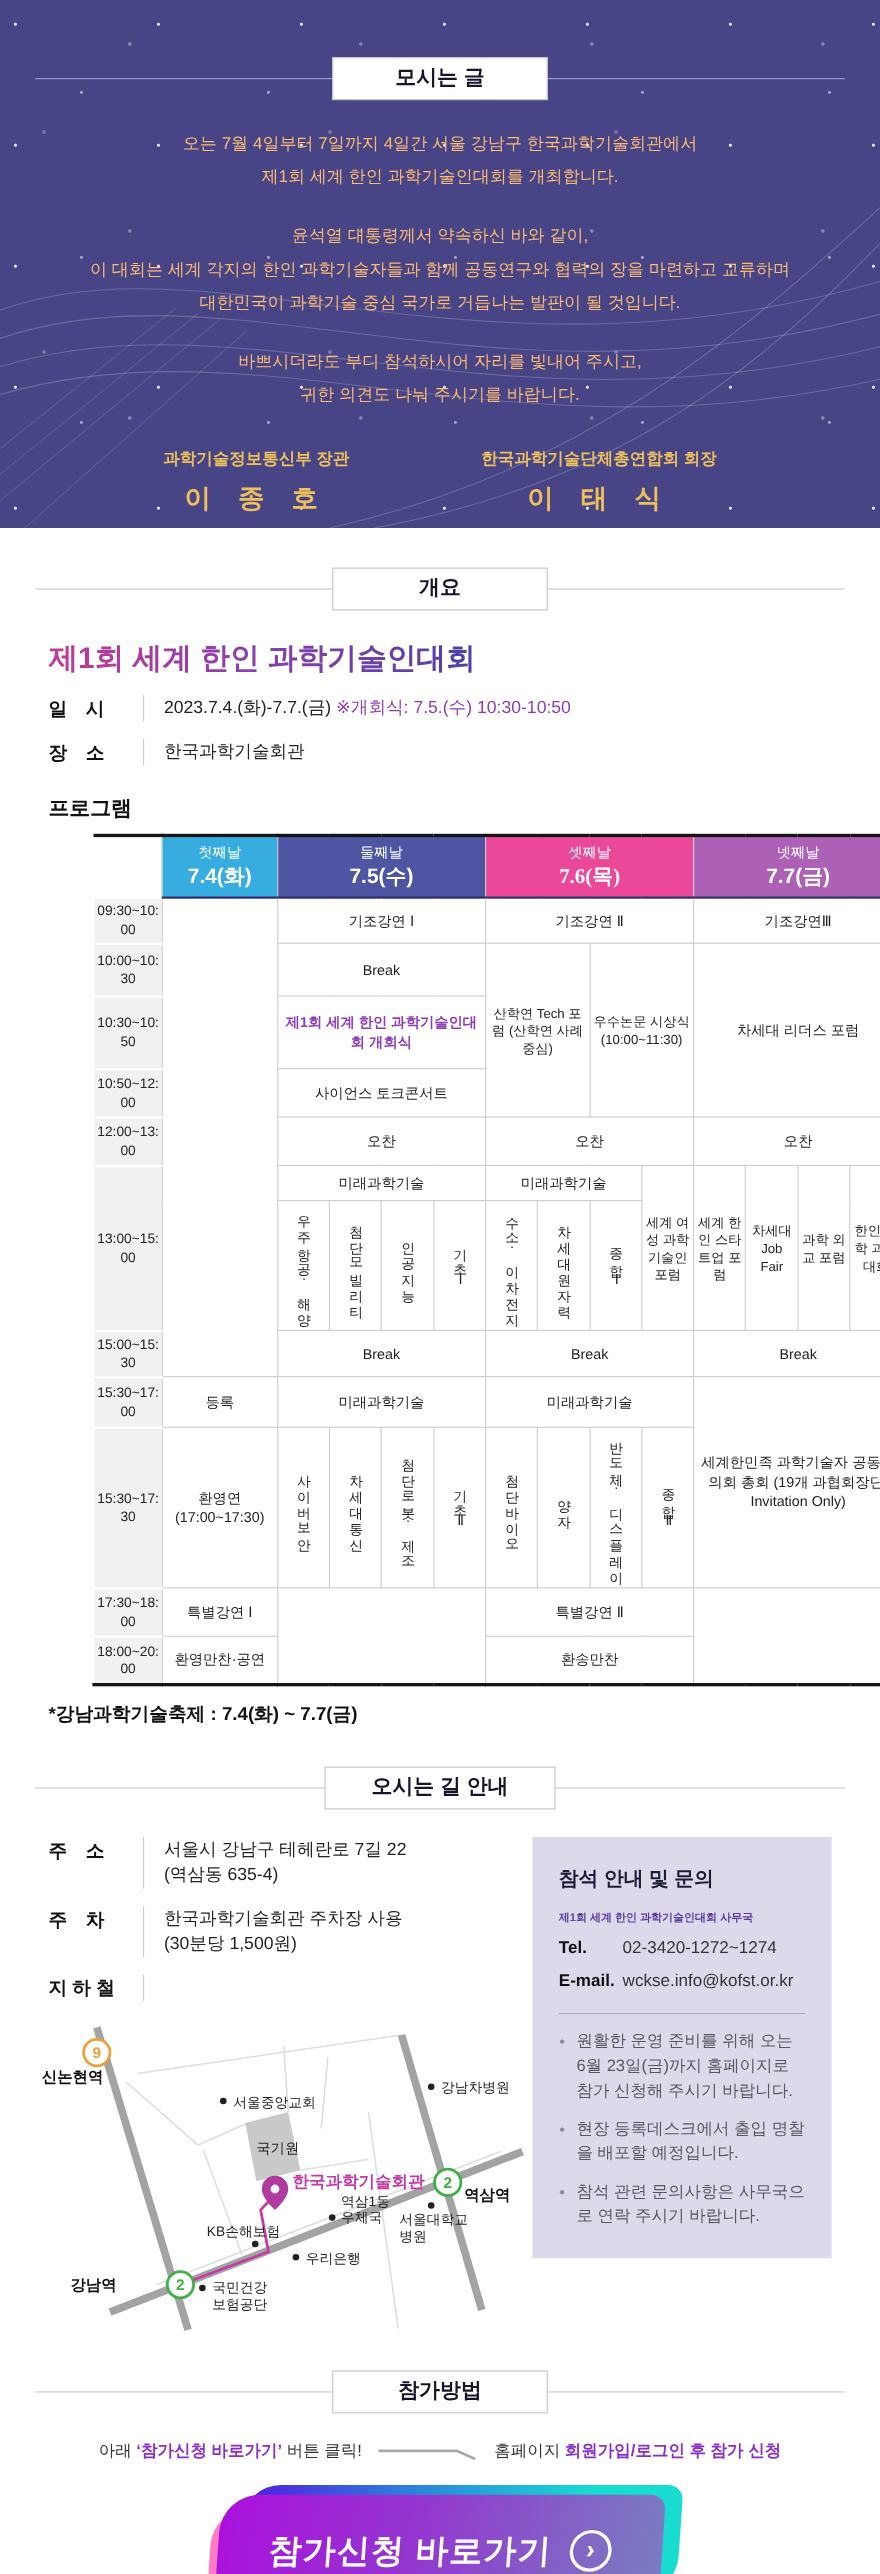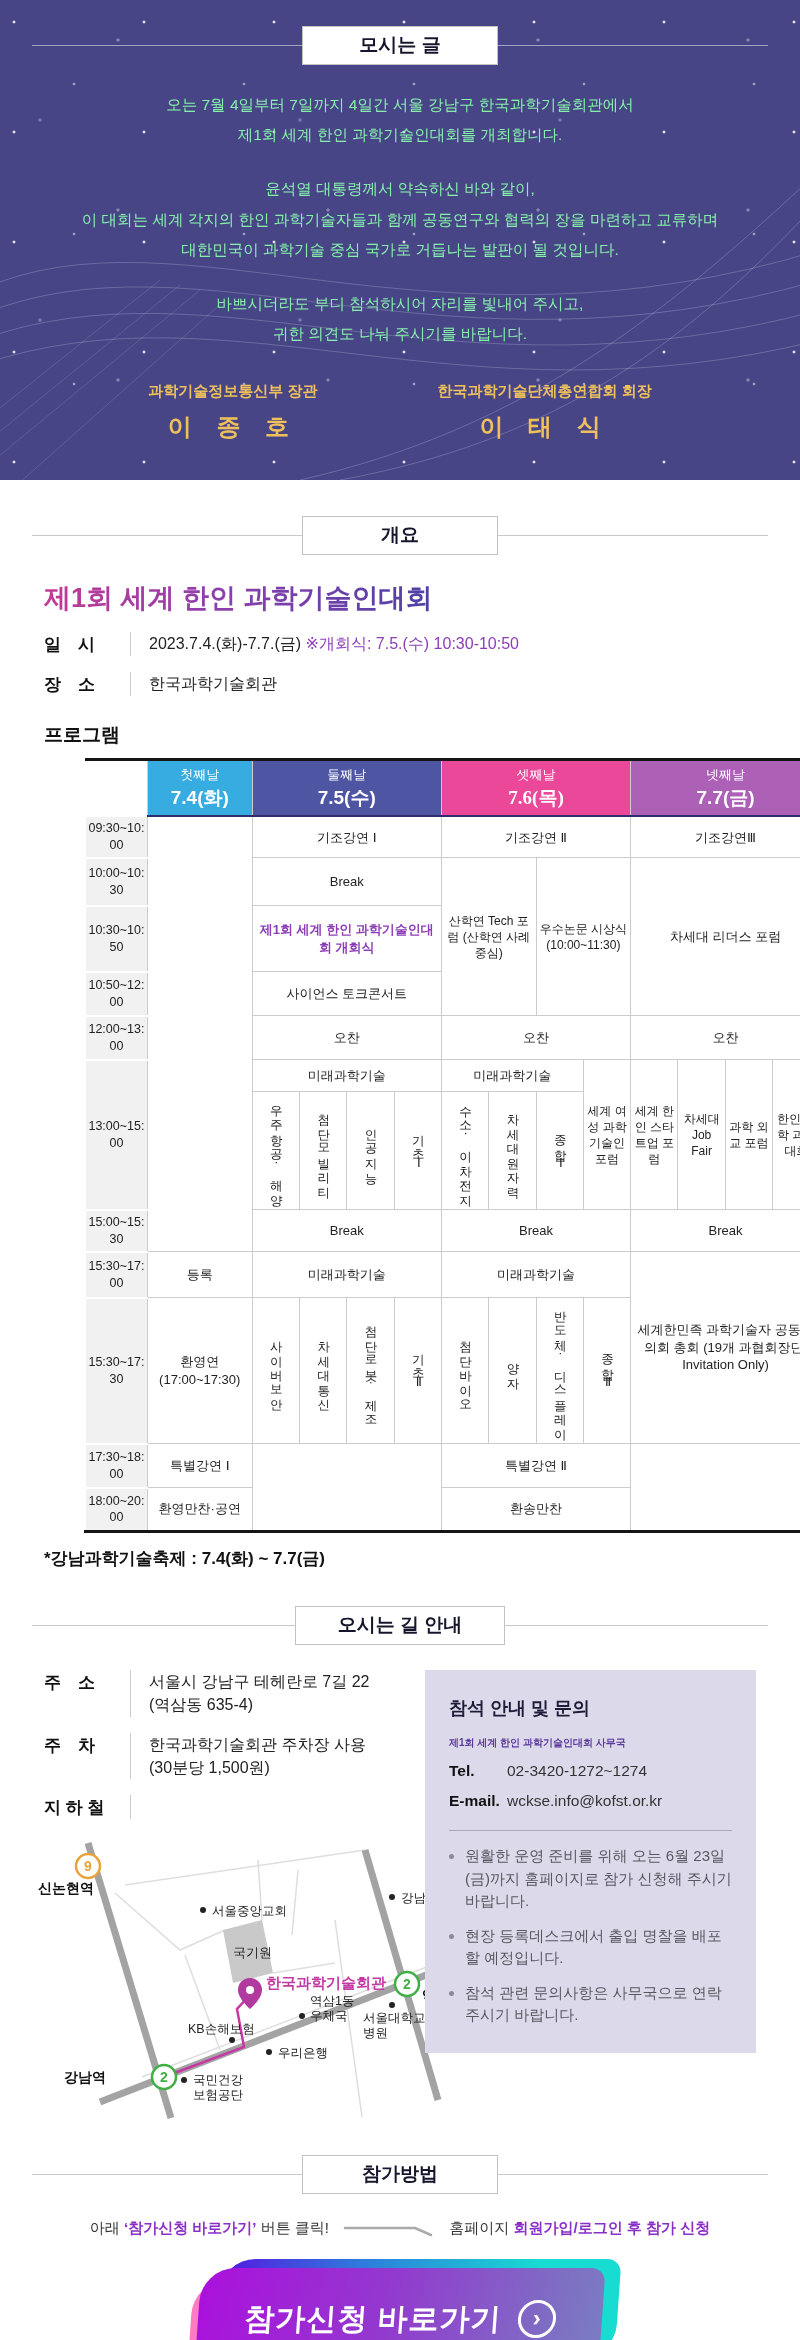--- a/index.html
+++ b/index.html
@@ -12,26 +12,26 @@
     background-color:#474586;}
   .hero .stars{position:absolute;inset:0;
     background-image:
       radial-gradient(circle at 14px 22px, rgba(255,255,255,.85) 1px, transparent 1.8px),
       radial-gradient(circle at 74px 84px, rgba(255,255,255,.5) 1px, transparent 1.7px),
       radial-gradient(circle at 118px 40px, rgba(255,255,255,.35) 1.2px, transparent 2px),
       radial-gradient(circle at 40px 120px, rgba(255,255,255,.25) 1.4px, transparent 2.2px);
     background-size:130px 110px,170px 150px,210px 170px,260px 200px;}
   .hero .waves{position:absolute;inset:0;}
   .hero-inner{position:relative;padding-top:26px;text-align:center;}
-  .badge-row{position:relative;height:38px;text-align:center;}
+  .badge-row{position:relative;height:38px;text-align:center;margin-top:26px;}
   .badge-row .hline{position:absolute;top:50%;left:32px;right:32px;height:1px;background:#c9c9c9;}
   .badge-row.dark .hline{background:rgba(255,255,255,.5);}
   .tbadge{position:relative;display:inline-block;min-width:110px;padding:8px 42px;background:#fff;
     border:1px solid #c2c2c2;font-size:19px;font-weight:bold;color:#15152c;line-height:1.1;}
-  .hp{margin:0;color:#86efac;font-size:15.5px;line-height:1.95;}
+  .hp{margin:0;color:#fdba74;font-size:15.5px;line-height:1.95;}
   .hp.m1{margin-top:26px;} .hp.m2{margin-top:24px;} .hp.m3{margin-top:24px;}
   .signs{display:flex;justify-content:center;gap:120px;margin-top:32px;}
   .sign .stitle{color:#eec05c;font-size:15px;font-weight:bold;}
   .sign .sname{color:#eec05c;font-size:24px;font-weight:bold;letter-spacing:9px;margin-top:10px;}
 
   .wrap{padding:0 44px;}
 
   
   .sec-badge{margin-top:36px;}
   .ov-title{margin:26px 0 16px 0;font-size:27px;font-weight:bold;
@@ -61,21 +61,21 @@
     font-size:12.5px;color:#222;padding:3px 1px;}
   .sched td.purple{color:#8d3db8;font-weight:bold;}
   .sched td.vcell span{display:inline-block;writing-mode:vertical-rl;text-orientation:upright;
     letter-spacing:2px;line-height:1.05;font-size:12.5px;}
   .sched td.small{font-size:12px;}
   .footnote{margin-top:14px;font-size:17px;font-weight:bold;color:#111;}
 
   
   .dir-grid{display:flex;margin-top:26px;}
   .dir-left{flex:1;min-width:0;}
-  .dir-right{width:331px;flex:none;}
+  .dir-right{width:272px;flex:none;}
   .infobox{background:#dcdaea;padding:26px 24px;box-sizing:border-box;}
   .infobox .ib-title{font-size:18px;font-weight:bold;color:#1c1c38;}
   .infobox .ib-office{font-size:10px;font-weight:bold;color:#5c3a9e;margin-top:16px;}
   .ib-row{display:flex;margin-top:12px;font-size:15.5px;}
   .ib-row .k{font-weight:bold;color:#111;width:58px;flex:none;}
   .ib-row .v{color:#333;}
   .ib-div{height:1px;background:#a9a9b8;margin:20px 0 14px 0;}
   .ib-notes{margin:0;padding-left:16px;color:#57575f;font-size:15px;line-height:1.5;}
   .ib-notes li{margin-top:12px;}
   .ib-notes li::marker{color:#8a8a9a;}

